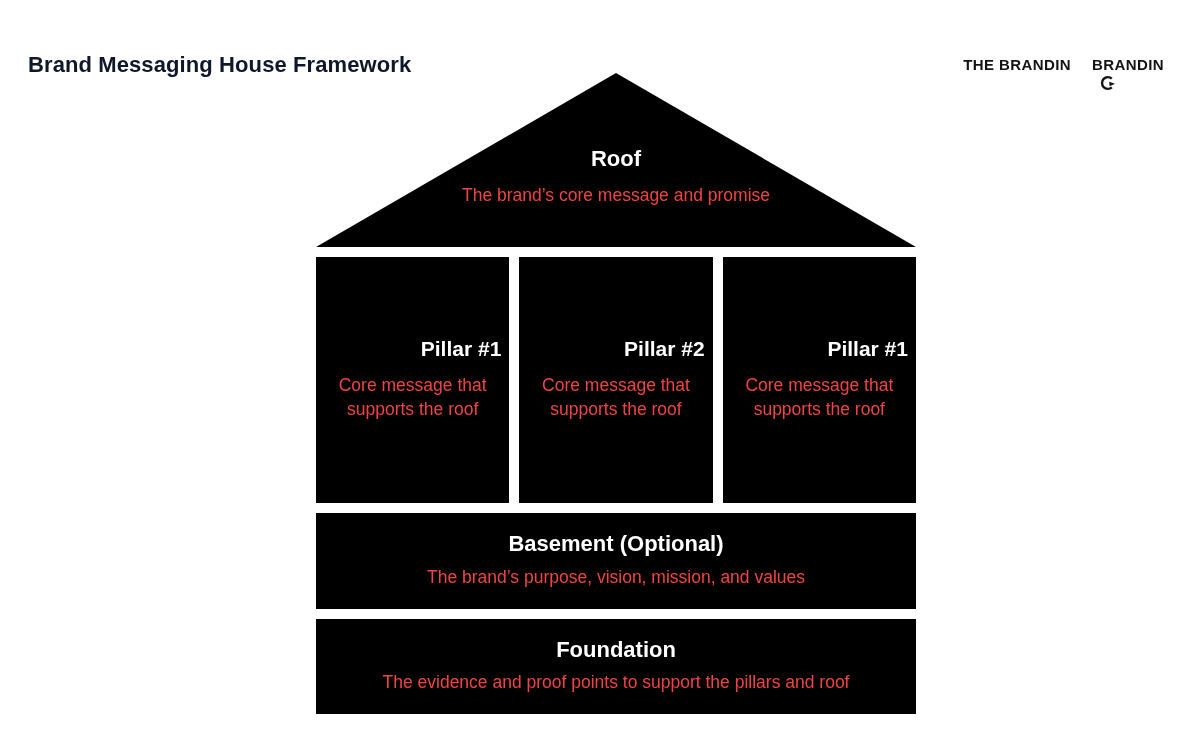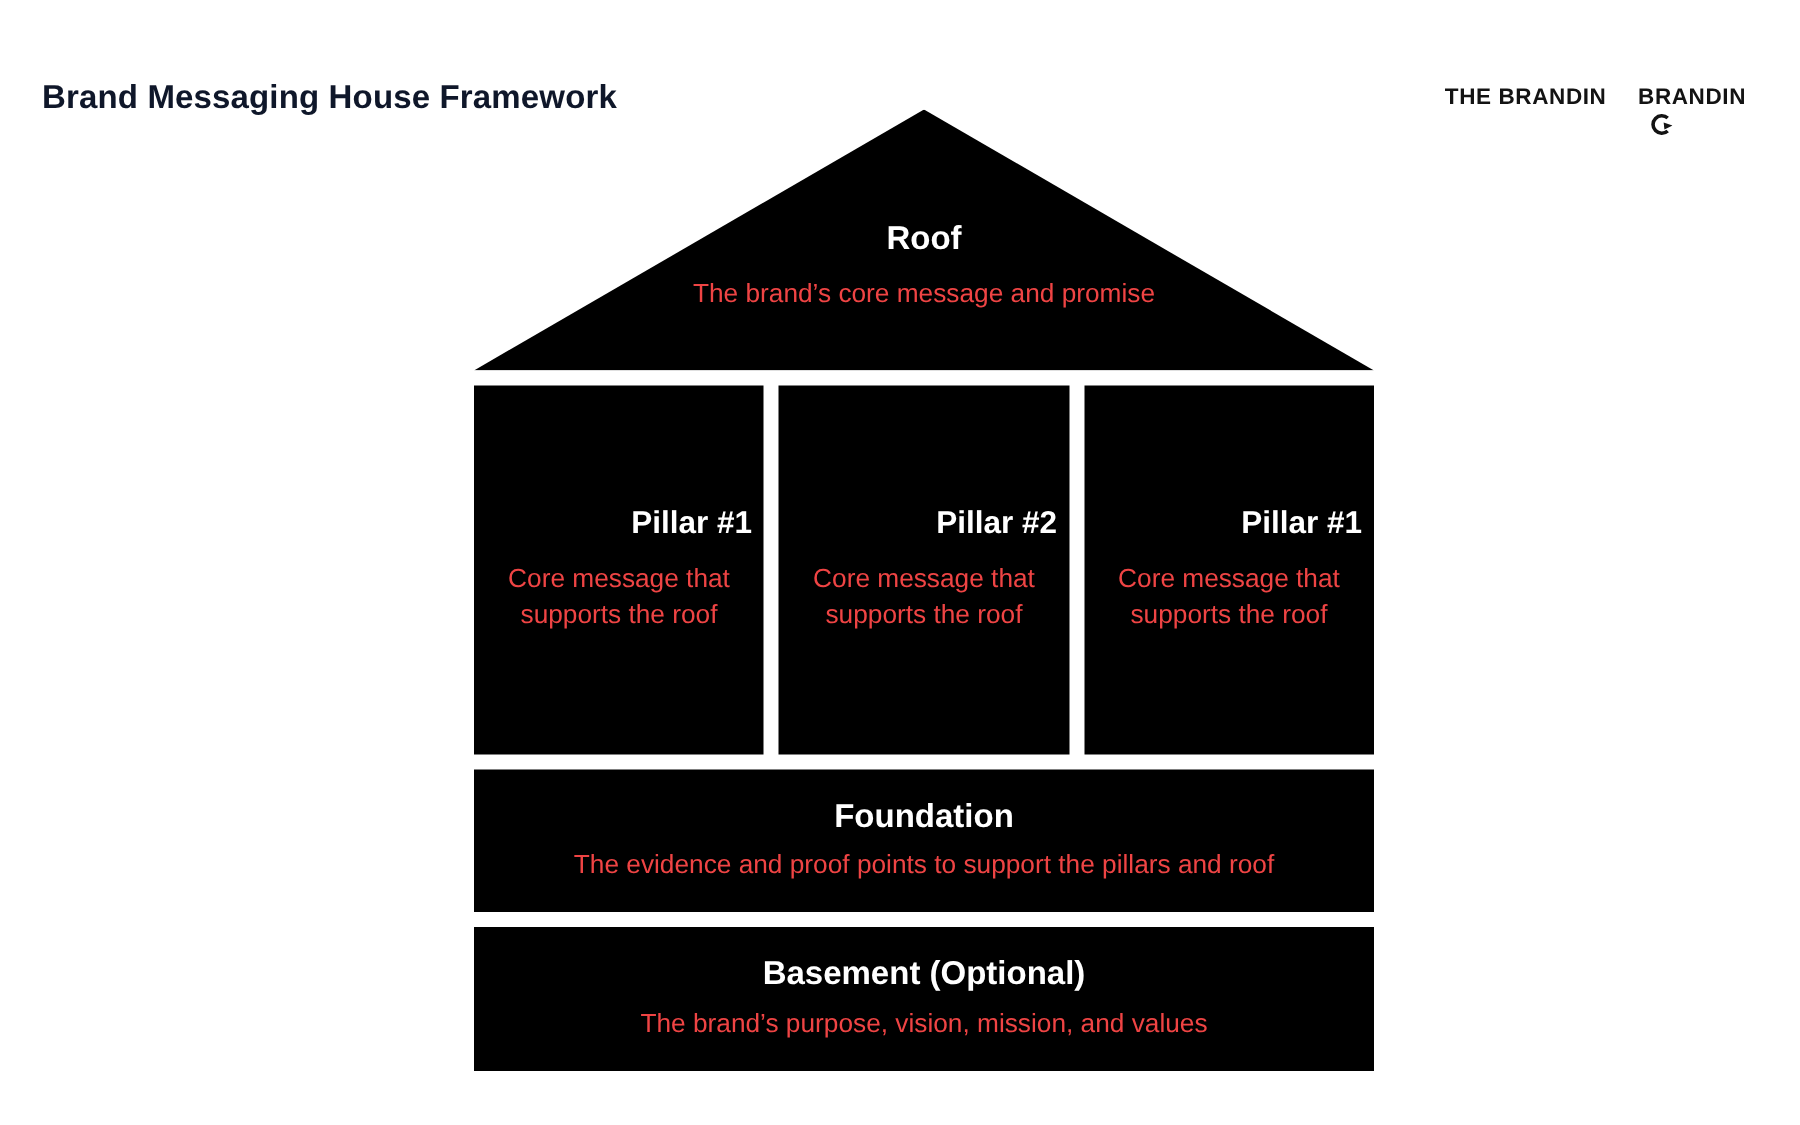--- a/index.html
+++ b/index.html
@@ -147,24 +147,24 @@
       <div class="block pillar">
         <div class="block-title">Pillar #2</div>
         <div class="block-subtitle">Core message that supports the roof</div>
       </div>
       <div class="block pillar">
         <div class="block-title">Pillar #1</div>
         <div class="block-subtitle">Core message that supports the roof</div>
       </div>
     </div>
 
+    <div class="block basement">
+      <div class="block-title">Basement (Optional)</div>
+      <div class="block-subtitle">The brand’s purpose, vision, mission, and values</div>
+    </div>
+
     <div class="block foundation">
       <div class="block-title">Foundation</div>
       <div class="block-subtitle">The evidence and proof points to support the pillars and roof</div>
-    </div>
-
-    <div class="block basement">
-      <div class="block-title">Basement (Optional)</div>
-      <div class="block-subtitle">The brand’s purpose, vision, mission, and values</div>
     </div>
 
   </div>
 </div>
 
 </body></html>

